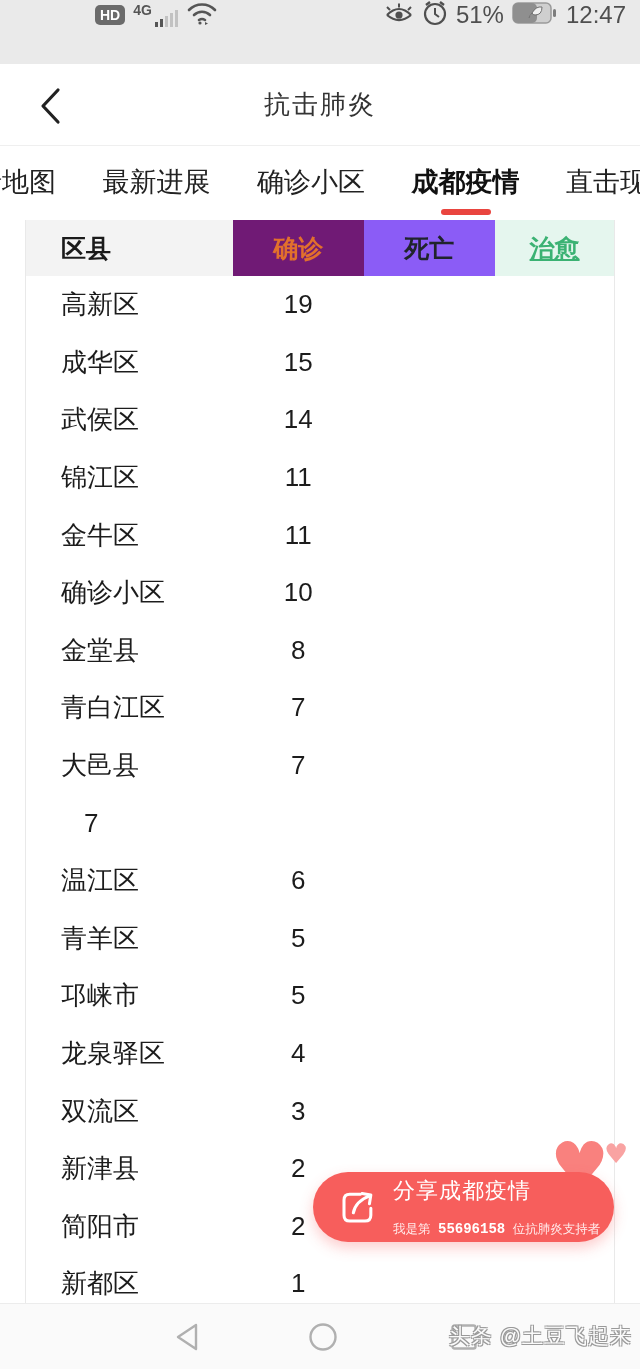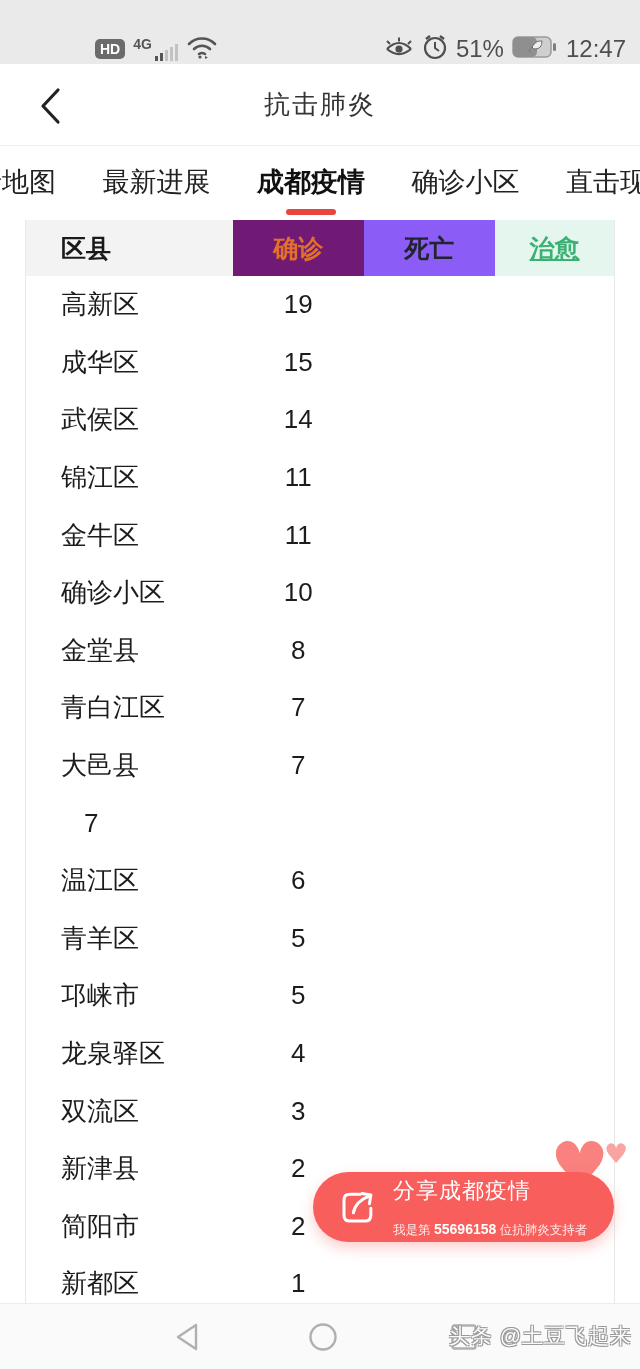--- a/index.html
+++ b/index.html
@@ -2,21 +2,21 @@
 <html><head>
 <meta charset="utf-8">
 <style>
   * { margin:0; padding:0; box-sizing:border-box; }
   html,body { width:640px; background:#fff; }
   body { font-family:"Liberation Sans","DejaVu Sans",sans-serif; color:#1a1a1a; }
   .screen { position:relative; width:640px; height:1369px; overflow:hidden; background:#fff; }
 
   
   .status-bar { position:absolute; top:0; left:0; width:640px; height:64px;
-    background:#eaeaea; display:flex; align-items:flex-end; justify-content:space-between;
+    background:#eaeaea; display:flex; align-items:flex-start; justify-content:space-between;
     padding:0 14px 0 95px; color:#4f4f4f; }
   .sb-left, .sb-right { display:flex; align-items:center; gap:8px; }
   .hd-badge { background:#6b6b6b; color:#fff; font-size:14px; font-weight:bold;
     border-radius:5px; padding:2px 5px; line-height:1.2; }
   .net-wrap { display:flex; align-items:flex-end; gap:3px; }
   .net-label { font-size:14px; font-weight:bold; color:#555; line-height:1; padding-bottom:10px; }
   .bars { display:flex; align-items:flex-end; gap:2px; height:18px; }
   .bars i { width:3px; background:#c2c2c2; display:block; }
   .bars i.on { background:#555; }
   .sb-pct { font-size:24px; color:#4f4f4f; }
@@ -61,21 +61,21 @@
   
   .heart { position:absolute; line-height:1; z-index:4; font-family:"DejaVu Sans",sans-serif; }
   .heart-large { left:550px; top:1134px; font-size:66px; color:#f9817e; }
   .heart-small { left:604px; top:1140px; font-size:27px; color:#f9a3a2; }
   .share-pill { position:absolute; left:313px; top:1172px; width:301px; height:70px;
     background:#f75e5c; border-radius:35px; display:flex; align-items:center; z-index:5;
     box-shadow:0 6px 14px rgba(247,94,92,.30); cursor:pointer; }
   .share-icon { margin-left:24px; flex:0 0 auto; display:flex; }
   .share-texts { margin-left:14px; color:#fff; }
   .share-title { font-size:22px; letter-spacing:1px; }
-  .share-sub { font-size:12.5px; margin-top:15px; color:#ffecec; }
+  .share-sub { font-size:12.5px; margin-top:15px; color:#ffecec;font-family:Liberation Mono, monospace; }
   .share-sub b { font-size:14px; color:#fff; font-weight:bold; }
 
   
   .bottom-nav { position:absolute; left:0; top:1303px; width:640px; height:66px;
     background:#fafafa; border-top:1px solid #ececec; display:flex; align-items:center; z-index:6; }
   .nav-slot { position:absolute; top:0; height:66px; display:flex; align-items:center; justify-content:center; width:60px; cursor:pointer; }
   .nav-back { left:157px; } .nav-home { left:293px; } .nav-recents { left:434px; }
 
   
   .watermark { position:absolute; right:8px; top:1322px; z-index:7; font-size:21px; color:#fbfbfb;
@@ -143,22 +143,22 @@
       <svg width="22" height="38" viewBox="0 0 22 38">
         <polyline points="19,3 4,19 19,35" fill="none" stroke="#222" stroke-width="3.2" stroke-linecap="round" stroke-linejoin="round"></polyline>
       </svg>
     </span>
     <div class="page-title">抗击肺炎</div>
   </div>
 
   <div class="tab-bar">
     <span class="tab">疫情地图</span>
     <span class="tab">最新进展</span>
+    <span class="tab">确诊小区</span>
     <span class="tab active">成都疫情</span>
-    <span class="tab">确诊小区</span>
     <span class="tab">直击现场</span>
   </div>
 
   <div class="table-wrap">
     <div class="thead">
       <div class="th col-district" style="background: rgb(243, 243, 243); color: rgb(26, 26, 26);">区县</div>
       <div class="th col-confirmed" style="background: #701a75; color: rgb(226, 112, 44);">确诊</div>
       <div class="th col-deaths" style="background: #8b5cf6; color: rgb(32, 36, 44);">死亡</div>
       <div class="th col-cured" style="background: rgb(229, 246, 238); color: rgb(59, 178, 115); text-decoration: underline;">治愈</div>
     </div>

